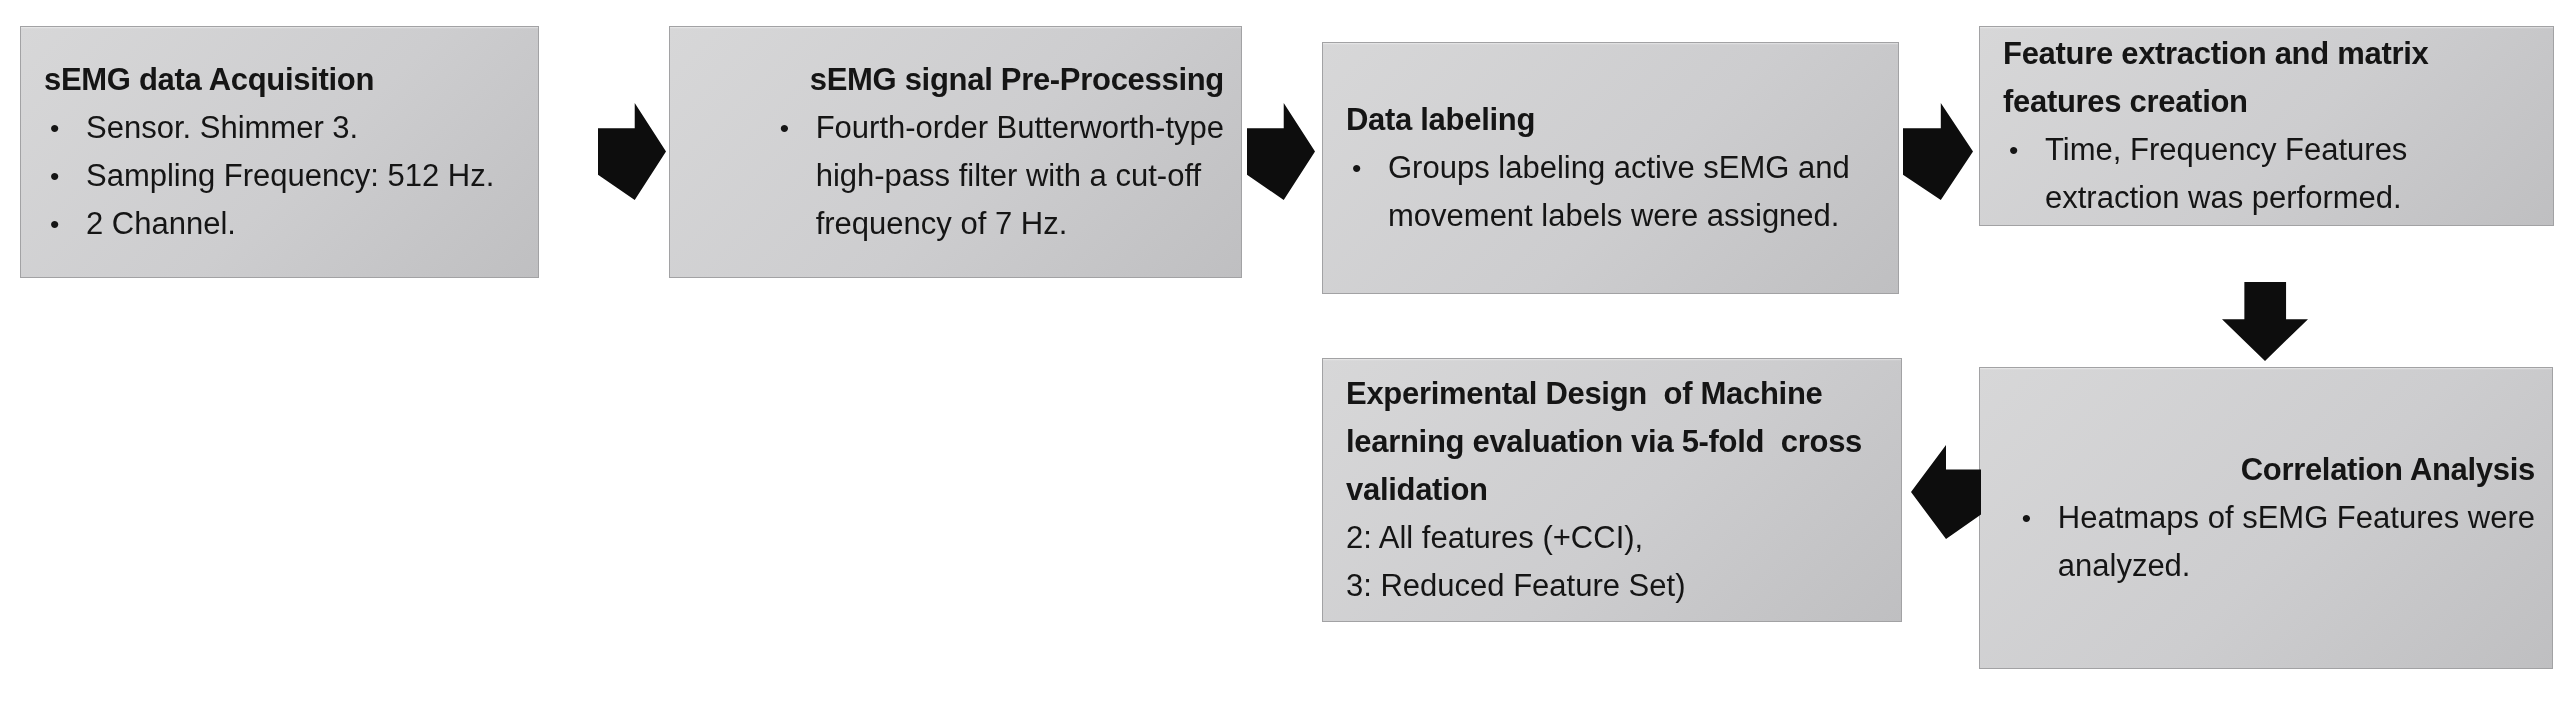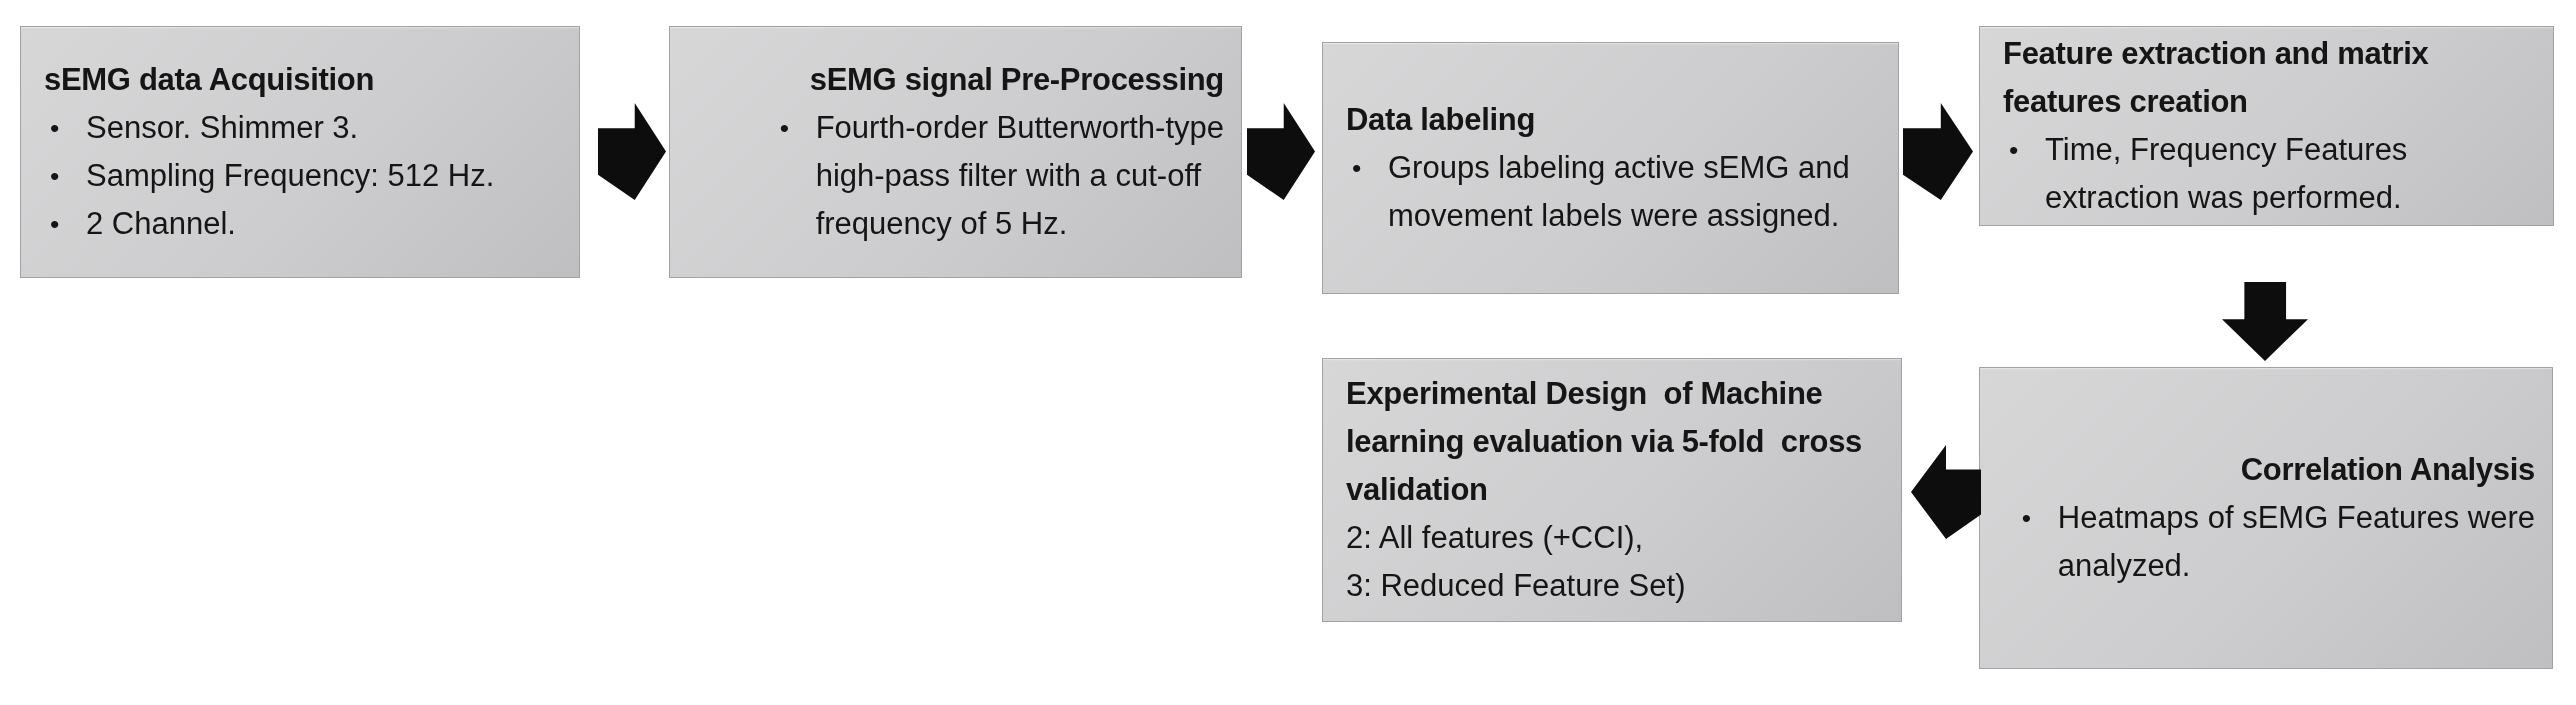--- a/index.html
+++ b/index.html
@@ -43,21 +43,21 @@
   .arr{position:absolute;background:#0d0d0d;}
   .arr-right{clip-path:polygon(0 26%,54% 26%,54% 0,100% 50%,54% 100%,0 74%);}
   .arr-down{clip-path:polygon(26% 0,74.5% 0,74.5% 47%,100% 47%,50% 100%,0 47%,26% 47%);}
   .arr-left{clip-path:polygon(100% 26%,50% 26%,50% 0,0 50%,50% 100%,100% 74%);}
 </style>
 </head>
 <body>
 
 <div id="canvas">
 
-  <div class="fbox" style="left:20px;top:26px;width:560px;height:252px;">
+  <div class="fbox" style="left:20px;top:26px;width:519px;height:252px;">
     <div class="title">sEMG data Acquisition</div>
     <div class="bullet-row">
       <span class="marker">•</span>
       <div class="btext">Sensor. Shimmer 3.</div>
     </div>
     <div class="bullet-row">
       <span class="marker">•</span>
       <div class="btext">Sampling Frequency: 512 Hz.</div>
     </div>
     <div class="bullet-row">
@@ -67,21 +67,21 @@
   </div>
 
   <div class="arr arr-right" style="left:598px;top:103px;width:68px;height:97px;"></div>
 
   <div class="fbox" style="left:669px;top:26px;width:573px;height:252px;align-items:flex-end;">
     <div class="title">sEMG signal Pre-Processing</div>
     <div class="bullet-row">
       <span class="marker">•</span>
       <div class="btext">Fourth-order Butterworth-type
 high-pass filter with a cut-off
-frequency of 5 Hz.</div>
+frequency of 7 Hz.</div>
     </div>
   </div>
 
   <div class="arr arr-right" style="left:1247px;top:103px;width:68px;height:97px;"></div>
 
   <div class="fbox" style="left:1322px;top:42px;width:577px;height:252px;">
     <div class="title">Data labeling</div>
     <div class="bullet-row">
       <span class="marker">•</span>
       <div class="btext">Groups labeling active sEMG and

